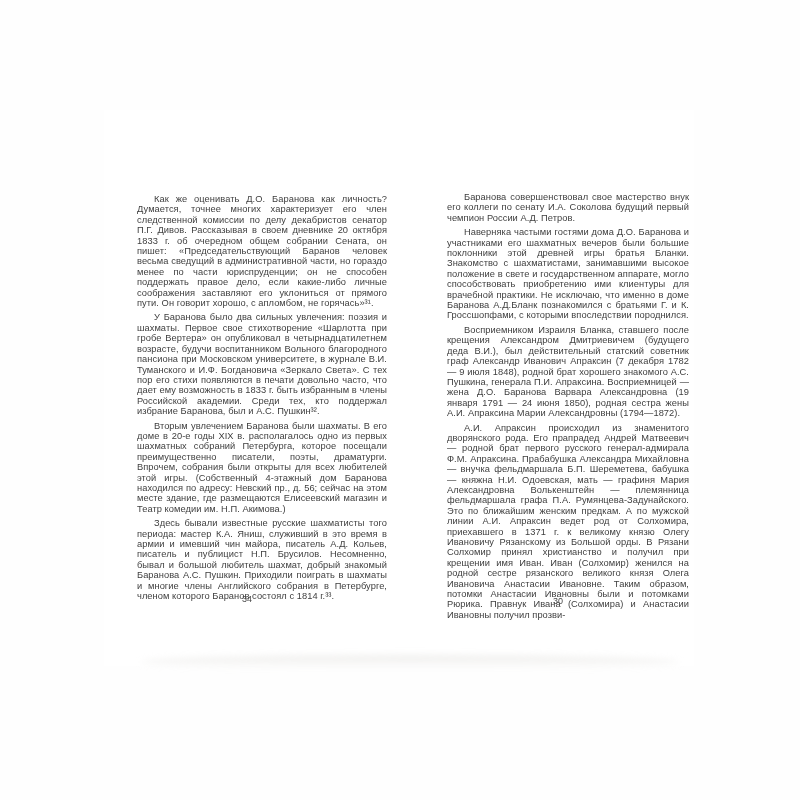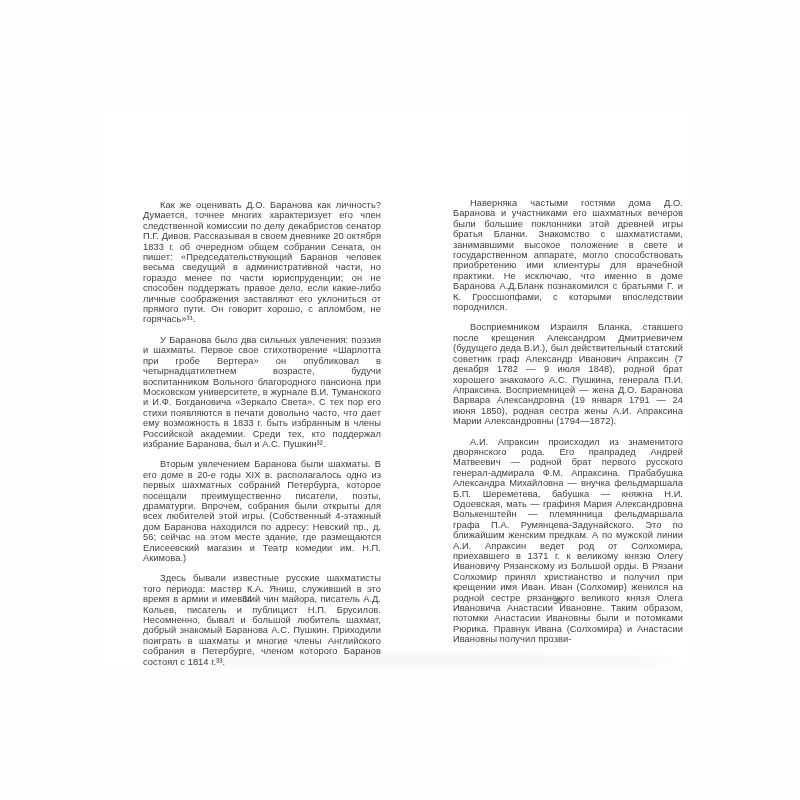--- a/index.html
+++ b/index.html
@@ -38,21 +38,21 @@
   }
   .page-text {
     position: absolute;
     font-size: 9.3px;
     line-height: 10.4px;
     color: #3e3e3e;
     text-align: justify;
     letter-spacing: 0.05px;
   }
   .page-text .para {
-    margin: 10px;
+    margin: 4px;
     text-indent: 17px;
   }
   .page-left-text  { left: 133px; top: 190px; width: 258px; }
   .page-right-text { left: 443px; top: 188px; width: 250px; }
   .page-number {
     position: absolute;
     font-size: 9px;
     color: #4a4a4a;
     text-align: center;
   }
@@ -67,20 +67,21 @@
   <div class="book-bottom-shadow"></div>
 
   <div class="page-text page-left-text">
       <p class="para">Как же оценивать Д.О. Баранова как личность? Думается, точнее многих характеризует его член следственной комиссии по делу декабристов сенатор П.Г. Дивов. Рассказывая в своем дневнике 20 октября 1833 г. об очередном общем собрании Сената, он пишет: «Председательствующий Баранов человек весьма сведущий в административной части, но гораздо менее по части юриспруденции; он не способен поддержать правое дело, если какие-либо личные соображения заставляют его уклониться от прямого пути. Он говорит хорошо, с апломбом, не горячась»³¹.</p>
       <p class="para">У Баранова было два сильных увлечения: поэзия и шахматы. Первое свое стихотворение «Шарлотта при гробе Вертера» он опубликовал в четырнадцатилетнем возрасте, будучи воспитанником Вольного благородного пансиона при Московском университете, в журнале В.И. Туманского и И.Ф. Богдановича «Зеркало Света». С тех пор его стихи появляются в печати довольно часто, что дает ему возможность в 1833 г. быть избранным в члены Российской академии. Среди тех, кто поддержал избрание Баранова, был и А.С. Пушкин³².</p>
       <p class="para">Вторым увлечением Баранова были шахматы. В его доме в 20-е годы XIX в. располагалось одно из первых шахматных собраний Петербурга, которое посещали преимущественно писатели, поэты, драматурги. Впрочем, собрания были открыты для всех любителей этой игры. (Собственный 4-этажный дом Баранова находился по адресу: Невский пр., д. 56; сейчас на этом месте здание, где размещаются Елисеевский магазин и Театр комедии им. Н.П. Акимова.)</p>
       <p class="para">Здесь бывали известные русские шахматисты того периода: мастер К.А. Яниш, служивший в это время в армии и имевший чин майора, писатель А.Д. Кольев, писатель и публицист Н.П. Брусилов. Несомненно, бывал и большой любитель шахмат, добрый знакомый Баранова А.С. Пушкин. Приходили поиграть в шахматы и многие члены Английского собрания в Петербурге, членом которого Баранов состоял с 1814 г.³³.</p>
     </div>
 
   <div class="page-text page-right-text">
+      <p class="para">Баранова совершенствовал свое мастерство внук его коллеги по сенату И.А. Соколова будущий первый чемпион России А.Д. Петров.</p>
       <p class="para">Наверняка частыми гостями дома Д.О. Баранова и участниками его шахматных вечеров были большие поклонники этой древней игры братья Бланки. Знакомство с шахматистами, занимавшими высокое положение в свете и государственном аппарате, могло способствовать приобретению ими клиентуры для врачебной практики. Не исключаю, что именно в доме Баранова А.Д.Бланк познакомился с братьями Г. и К. Гроссшопфами, с которыми впоследствии породнился.</p>
       <p class="para">Восприемником Израиля Бланка, ставшего после крещения Александром Дмитриевичем (будущего деда В.И.), был действительный статский советник граф Александр Иванович Апраксин (7 декабря 1782 — 9 июля 1848), родной брат хорошего знакомого А.С. Пушкина, генерала П.И. Апраксина. Восприемницей — жена Д.О. Баранова Варвара Александровна (19 января 1791 — 24 июня 1850), родная сестра жены А.И. Апраксина Марии Александровны (1794—1872).</p>
       <p class="para">А.И. Апраксин происходил из знаменитого дворянского рода. Его прапрадед Андрей Матвеевич — родной брат первого русского генерал-адмирала Ф.М. Апраксина. Прабабушка Александра Михайловна — внучка фельдмаршала Б.П. Шереметева, бабушка — княжна Н.И. Одоевская, мать — графиня Мария Александровна Волькенштейн — племянница фельдмаршала графа П.А. Румянцева-Задунайского. Это по ближайшим женским предкам. А по мужской линии А.И. Апраксин ведет род от Солхомира, приехавшего в 1371 г. к великому князю Олегу Ивановичу Рязанскому из Большой орды. В Рязани Солхомир принял христианство и получил при крещении имя Иван. Иван (Солхомир) женился на родной сестре рязанского великого князя Олега Ивановича Анастасии Ивановне. Таким образом, потомки Анастасии Ивановны были и потомками Рюрика. Правнук Ивана (Солхомира) и Анастасии Ивановны получил прозви-</p>
     </div>
 
   <div class="page-number page-number-left">34</div>
 
   <div class="page-number page-number-right">30</div>
 </div>
 

